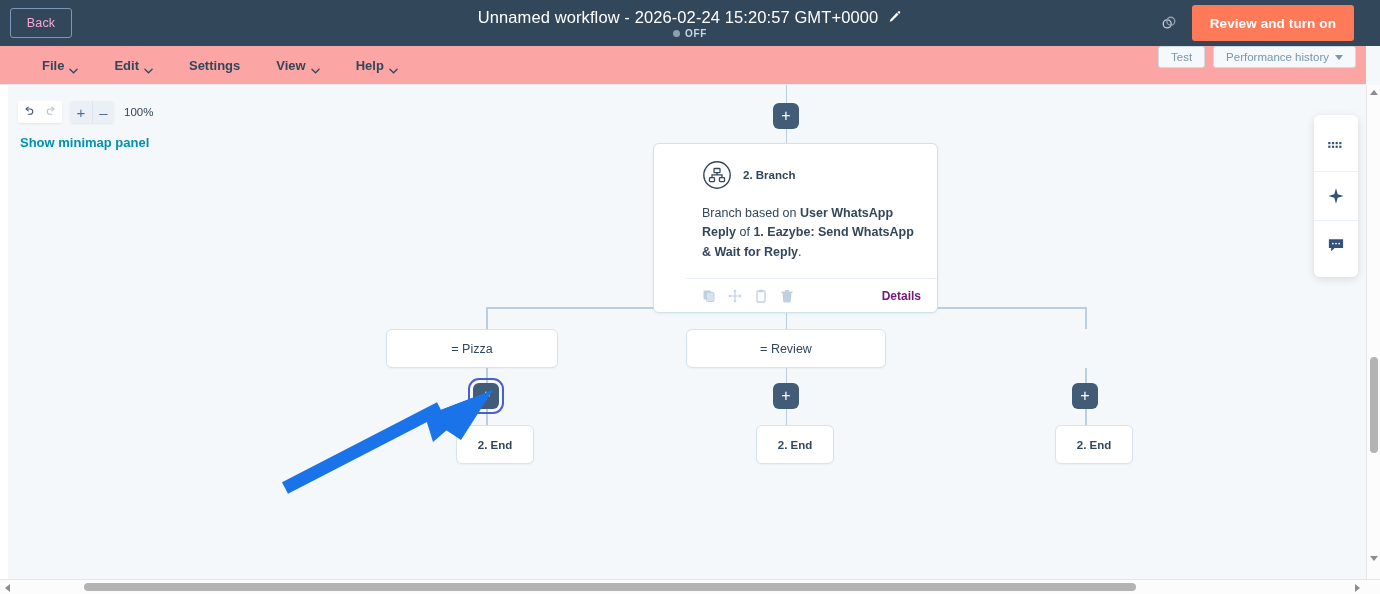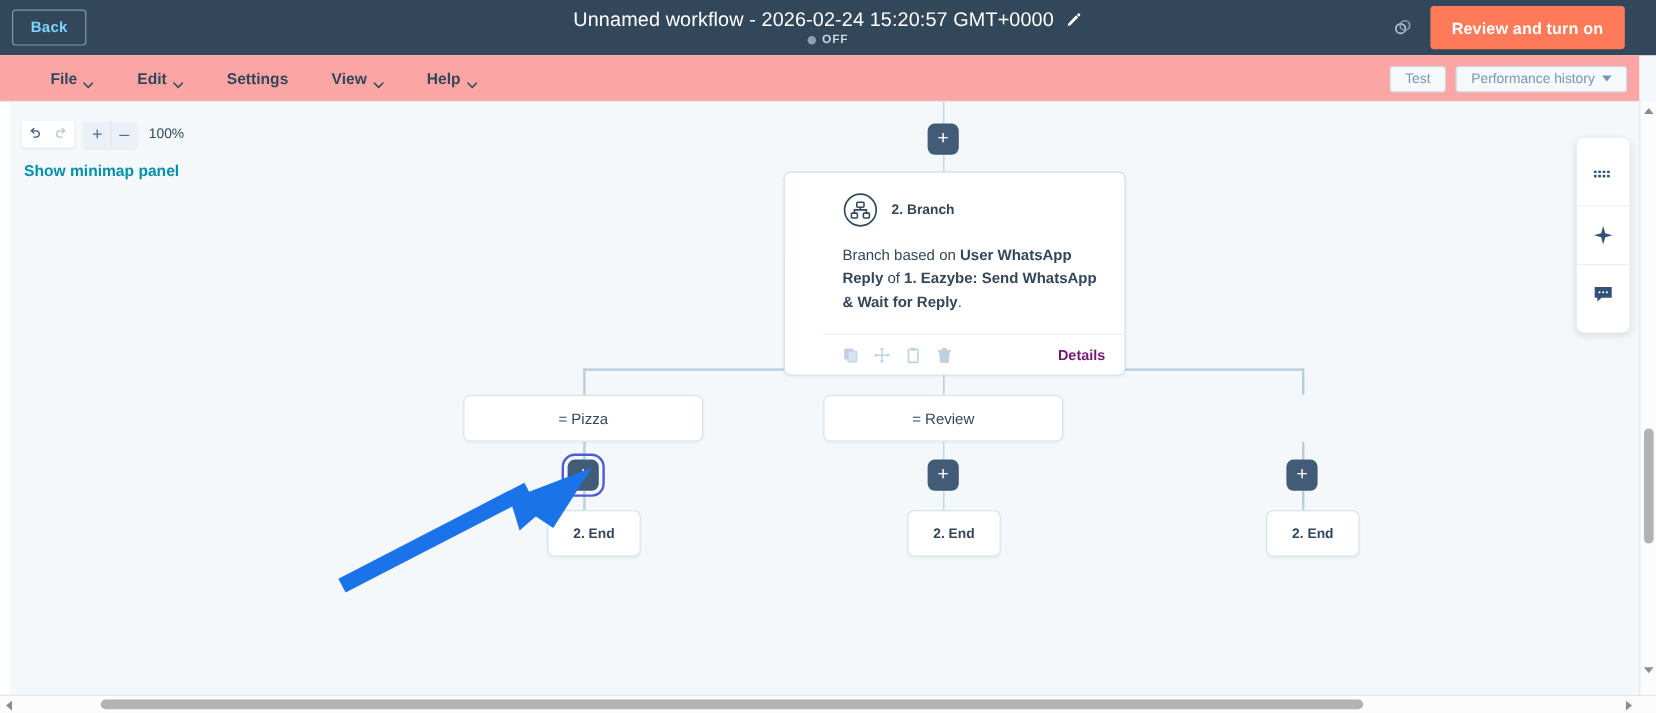--- a/index.html
+++ b/index.html
@@ -13,22 +13,22 @@
 
   
   .topbar {
     position: absolute; left: 0; top: 0; width: 1380px; height: 46px;
     background: #33475b;
     display: flex; align-items: center;
   }
   .back-btn {
     margin-left: 10px; width: 62px; height: 30px;
     border: 1px solid #7c98b6; border-radius: 3px;
-    background: transparent; color: #7dd3fc;
-    font-size: 12.5px; font-weight: bold; letter-spacing: .2px;
+    background: transparent; color: #f9a8d4;
+    font-size: 12.5px; font-weight: normal; letter-spacing: .2px;
     display: flex; align-items: center; justify-content: center;
     cursor: pointer;
   }
   .title-wrap {
     position: absolute; left: 0; right: 0; top: 0; height: 46px;
     display: flex; flex-direction: column; align-items: center;
     justify-content: center; pointer-events: none;
   }
   .title-row { display: flex; align-items: center; gap: 10px; pointer-events: auto; }
   .wf-title {
@@ -68,21 +68,21 @@
   }
   .menu-items { display: flex; align-items: center; margin-left: 24px; gap: 0; }
   .menu-item {
     display: flex; align-items: center; gap: 5px;
     color: #33475b; font-size: 13px; font-weight: bold;
     padding: 0 18px; height: 38px; cursor: pointer; white-space: nowrap;
   }
   .chev { width: 9px; height: 6px; display: block; }
   .menubar-right {
     position: absolute; right: 10px; top: 0; height: 39px;
-    display: flex; align-items: center; gap: 8px;
+    display: flex; gap: 8px;
   }
   .sm-btn {
     height: 22px; border: 1px solid #cfdce8; border-radius: 3px;
     background: #f5f9fc; color: #7995b0; font-size: 11.5px;
     display: flex; align-items: center; gap: 6px;
     padding: 0 12px; cursor: pointer; white-space: nowrap;
   }
   .caret-dn {
     width: 0; height: 0; border-left: 4px solid transparent;
     border-right: 4px solid transparent; border-top: 5px solid #7995b0;
@@ -390,21 +390,21 @@
                 <path d="M2.5 3.5h9l-.8 9.2a.9.9 0 0 1-.9.8H4.2a.9.9 0 0 1-.9-.8L2.5 3.5z" fill="#bfd0e0"></path>
                 <rect x="5" y="1" width="4" height="1.8" rx="0.5" fill="#bfd0e0"></rect>
                 <rect x="1.4" y="2.6" width="11.2" height="1.5" rx="0.6" fill="#bfd0e0"></rect>
               </svg>
           </span>
         </div>
         <span class="details-link">Details</span>
       </div>
     </div>
 
-    <div class="cond-box" style="left:378px; top:244px; width:200px; height:39px;">
+    <div class="cond-box" style="left:378px; top:244px; width:172px; height:39px;">
       <span>= Pizza</span>
     </div>
     <div class="node-plus focused" style="left:465px; top:298px;">+</div>
     <div class="end-box" style="left:448px; top:340px; width:78px; height:39px;">
       <span>2. End</span>
     </div>
 
     <div class="cond-box" style="left:678px; top:244px; width:200px; height:39px;">
       <span>= Review</span>
     </div>

